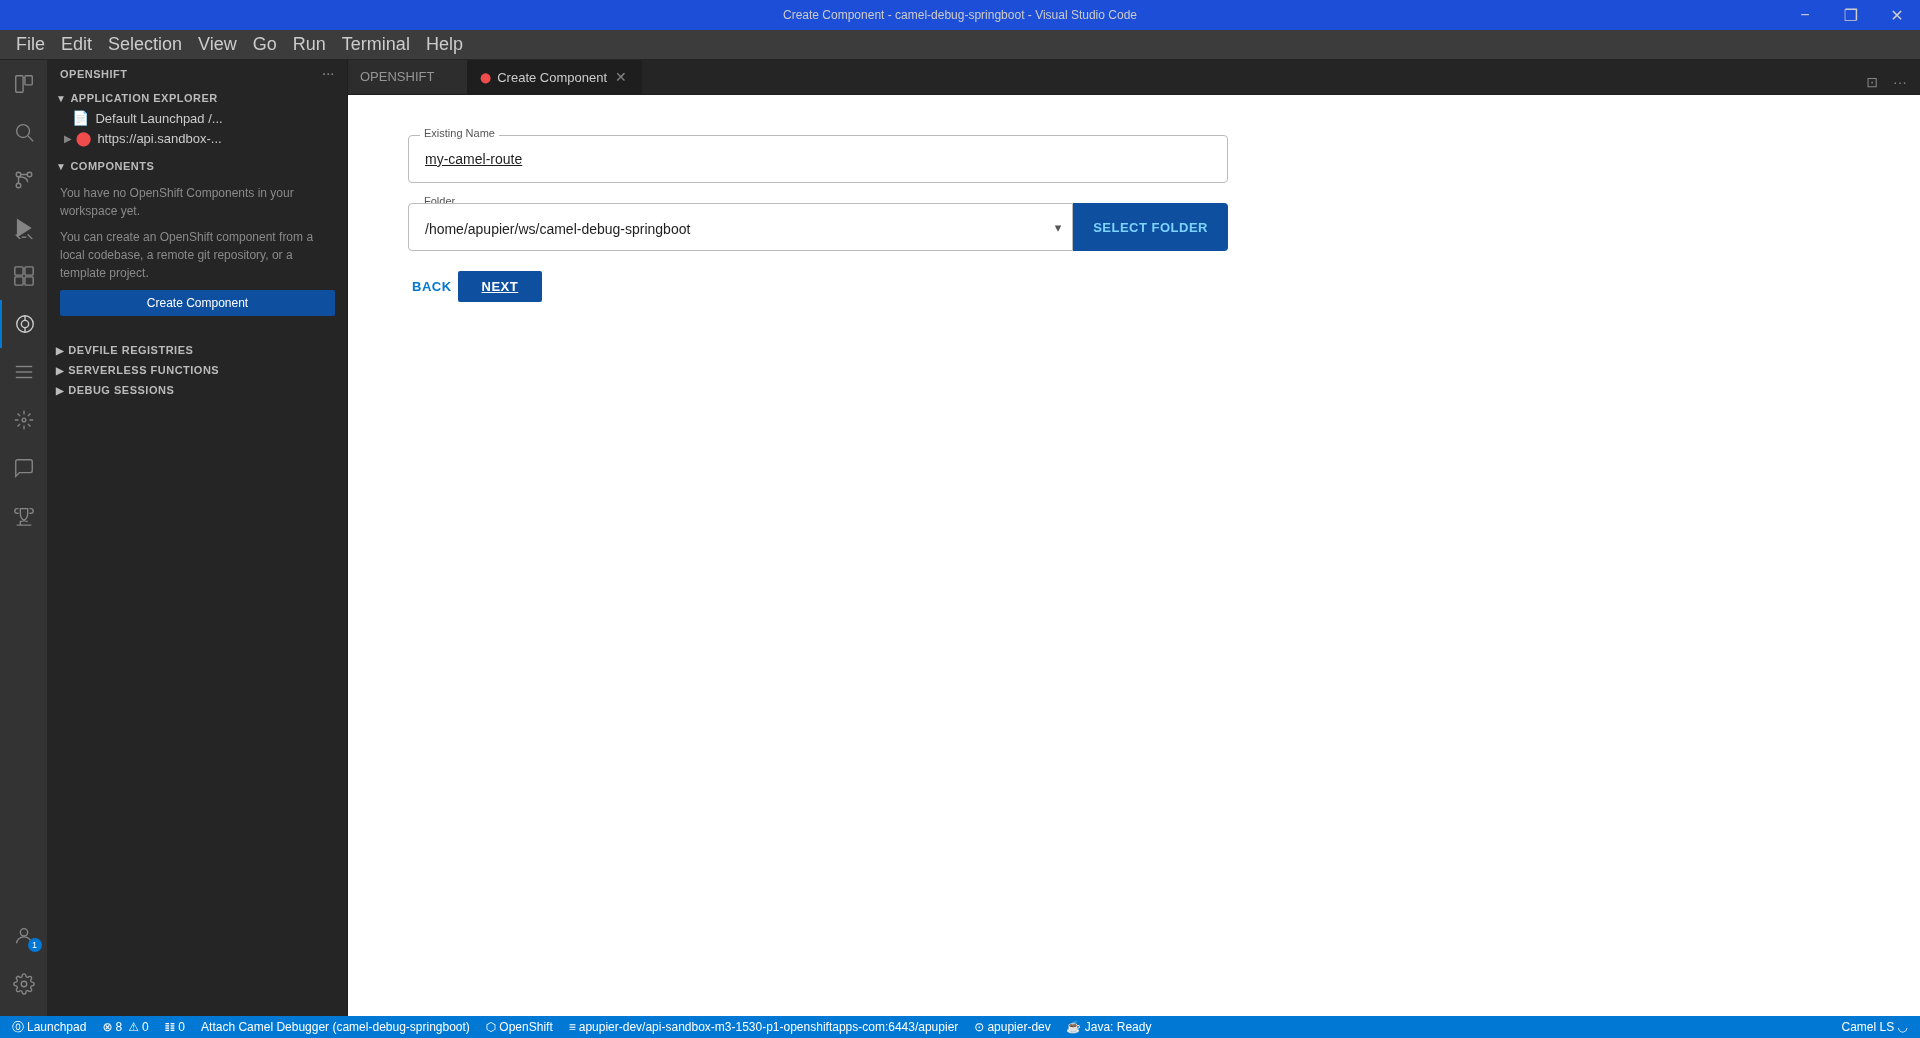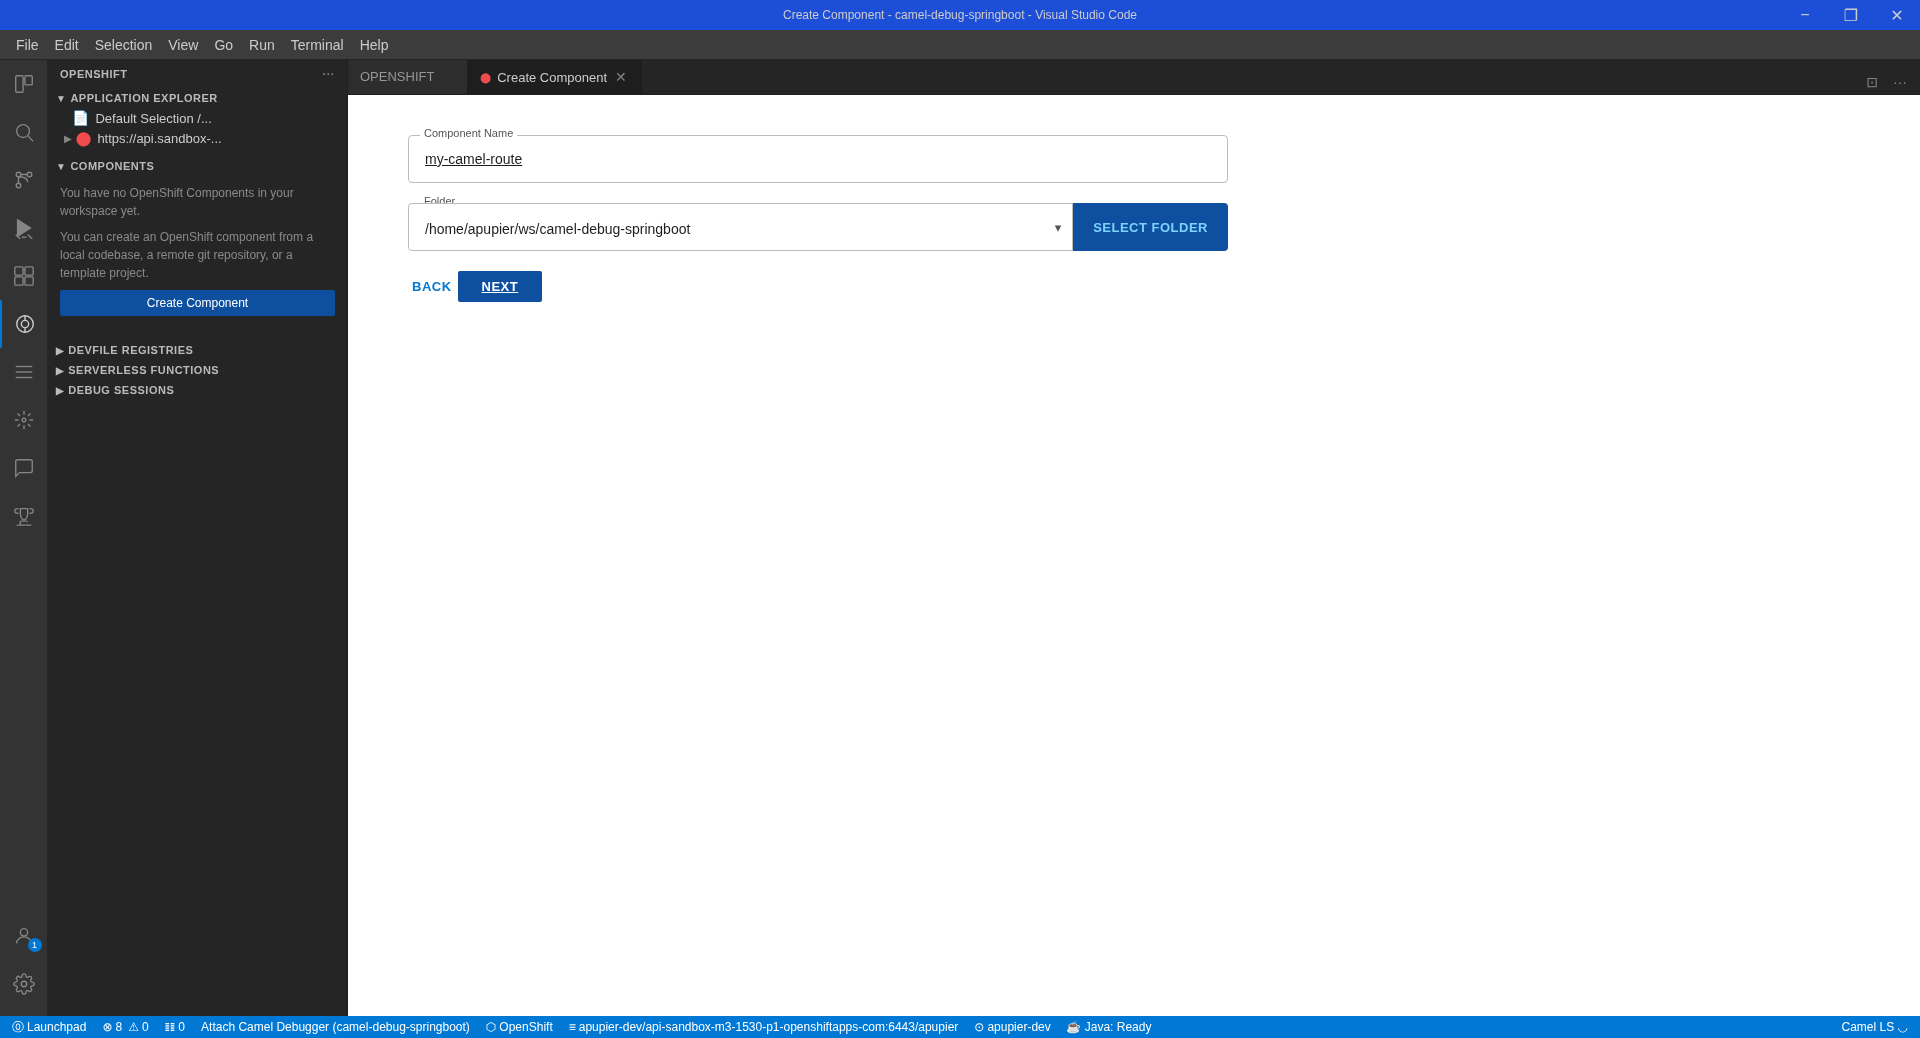--- a/index.html
+++ b/index.html
@@ -42,21 +42,21 @@
       background: #3c3c3c;
       display: flex;
       align-items: center;
       padding: 0 8px;
       flex-shrink: 0;
       border-bottom: 1px solid #252526;
     }
     .menu-item {
       padding: 4px 8px;
       cursor: pointer;
-      font-size: 14px;
+      font-size: 18px;
       color: #cccccc;
       border-radius: 3px;
     }
 
     
     .main-layout {
       display: flex;
       flex: 1;
       overflow: hidden;
     }
@@ -520,21 +520,21 @@
       </div>
     </div>
 
     <div class="sidebar-section">
       <div class="section-header">
         <span class="section-arrow">▼</span>
         <span>APPLICATION EXPLORER</span>
       </div>
       <div class="tree-item">
         <span class="tree-item-icon">📄</span>
-        <span>Default Selection /...</span>
+        <span>Default Launchpad /...</span>
       </div>
       <div class="tree-item" style="padding-left:16px;">
         <span class="tree-item-arrow">▶</span>
         <span class="tree-item-icon" style="color:#f14c4c;">⬤</span>
         <span>https://api.sandbox-...</span>
       </div>
     </div>
 
     <div class="sidebar-section" style="margin-top:8px;">
       <div class="section-header">
@@ -577,21 +577,21 @@
       </div>
       <div class="tabs-actions">
         <div class="tabs-action-btn" title="Split Editor">⊡</div>
         <div class="tabs-action-btn" title="More Actions">···</div>
       </div>
     </div>
 
     <div class="editor-content">
 
       <div class="form-field">
-        <span class="form-field-label">Component Name</span>
+        <span class="form-field-label">Existing Name</span>
         <input class="form-input" type="text" value="my-camel-route" style="">
       </div>
 
       <div class="form-field">
         <span class="form-field-label">Folder</span>
         <div class="folder-row">
           <div class="folder-select-wrapper">
             <select class="folder-select">
               <option>/home/apupier/ws/camel-debug-springboot</option>
             </select>

